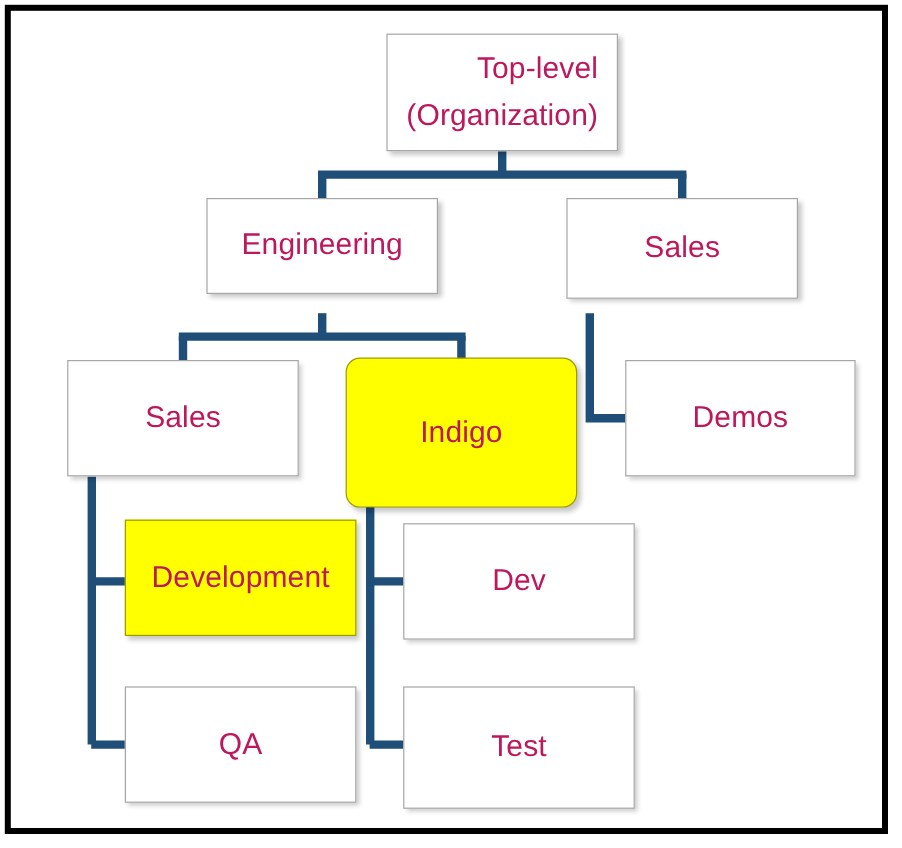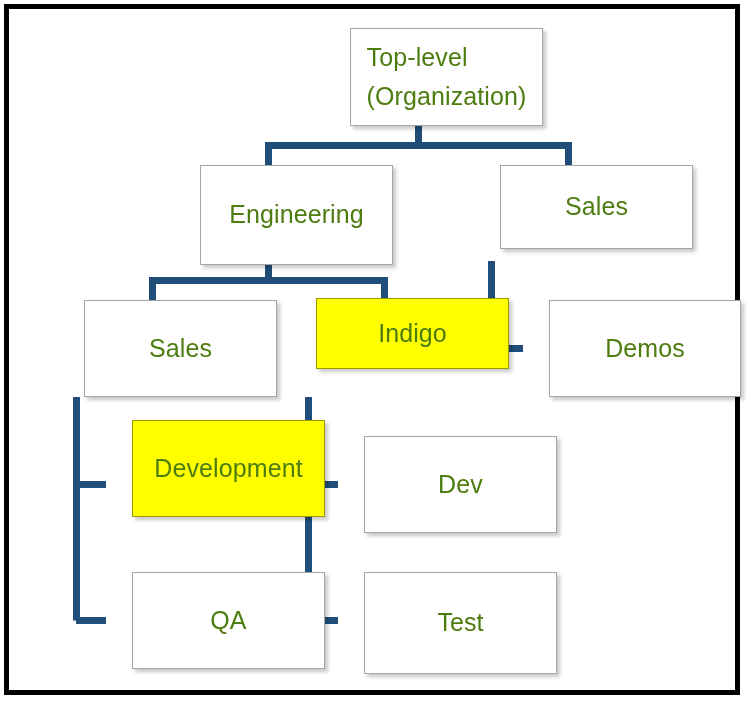--- a/index.html
+++ b/index.html
@@ -31,33 +31,32 @@
     top: 0;
     width: 752px;
     height: 707px;
   }
   .node {
     position: absolute;
     box-sizing: border-box;
     display: flex;
     align-items: center;
     justify-content: center;
-    text-align: left;
-    color: #4d7c0f;
+    text-align: right;
+    color: #be185d;
     font-family: "Liberation Sans", sans-serif;
     font-size: 25px;
     line-height: 1.35;
     letter-spacing: 0.1px;
     border: 1px solid #a6a6a6;
     background: #ffffff;
     box-shadow: 3px 3px 4px rgba(0,0,0,0.22);
     z-index: 5;
     white-space: pre-line;
     padding: 0 4px;
-    margin-left: 28px;
   }
   .node.highlight {
     background: #FFFF00;
     border-color: #9c9c00;
   }
   .node.two-line {
     font-size: 25px;
     line-height: 1.55;
   }
   svg.connectors {
@@ -104,31 +103,31 @@
 
         <path d="M 308.5 397 L 308.5 620.5"></path>
         <path d="M 308 484.5 L 338 484.5"></path>
         <path d="M 308 620.5 L 338 620.5"></path>
       </g>
     </svg>
 
     <div class="node two-line" style="left:322px; top:28px; width:193px; height:98px;">Top-level
 (Organization)</div>
 
-    <div class="node" style="left:172px; top:165px; width:193px; height:100px;">Engineering</div>
+    <div class="node" style="left:172px; top:165px; width:193px; height:80px;">Engineering</div>
 
     <div class="node" style="left:472px; top:165px; width:193px; height:84px;">Sales</div>
 
     <div class="node" style="left:56px; top:300px; width:193px; height:97px;">Sales</div>
 
-    <div class="node highlight" style="left:288px; top:298px; width:193px; height:71px;">Indigo</div>
+    <div class="node highlight" style="left:288px; top:298px; width:193px; height:125px;border-radius:12px;">Indigo</div>
 
     <div class="node" style="left:521px; top:300px; width:192px; height:97px;">Demos</div>
 
-    <div class="node highlight" style="left:104px; top:420px; width:193px; height:97px;">Development</div>
+    <div class="node highlight" style="left:104px; top:433px; width:193px; height:97px;">Development</div>
 
     <div class="node" style="left:104px; top:572px; width:193px; height:97px;">QA</div>
 
     <div class="node" style="left:336px; top:436px; width:193px; height:97px;">Dev</div>
 
     <div class="node" style="left:336px; top:572px; width:193px; height:102px;">Test</div>
 
   </div>
 </div>
 

